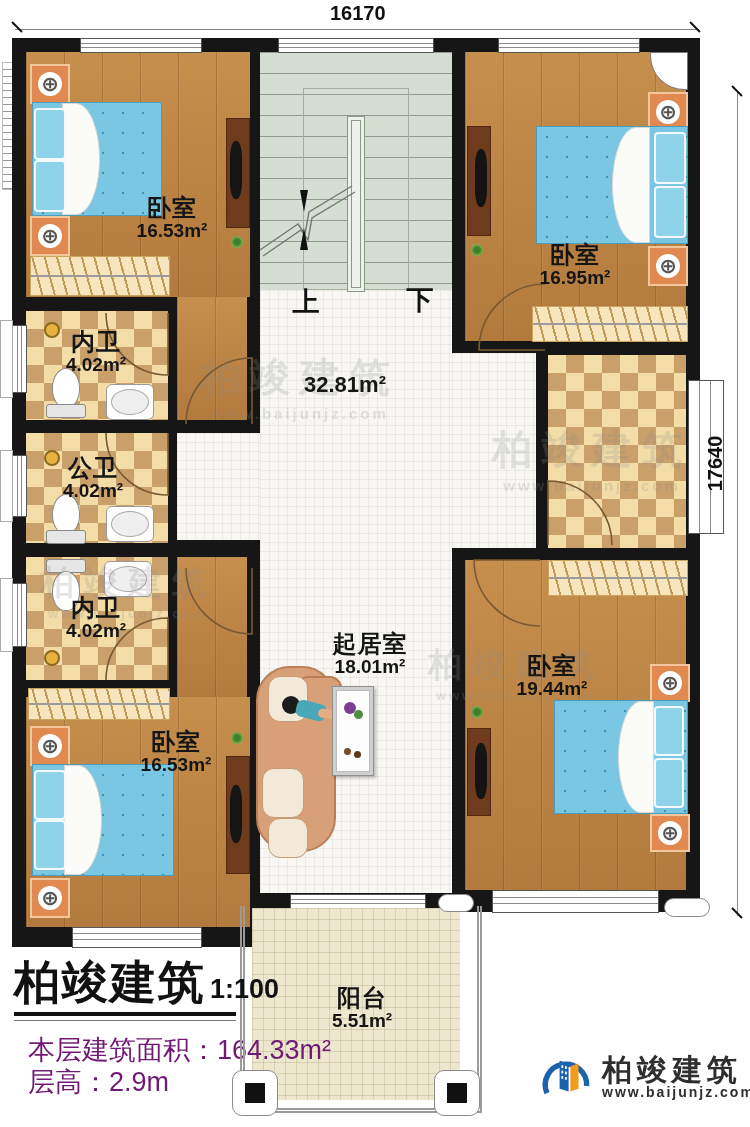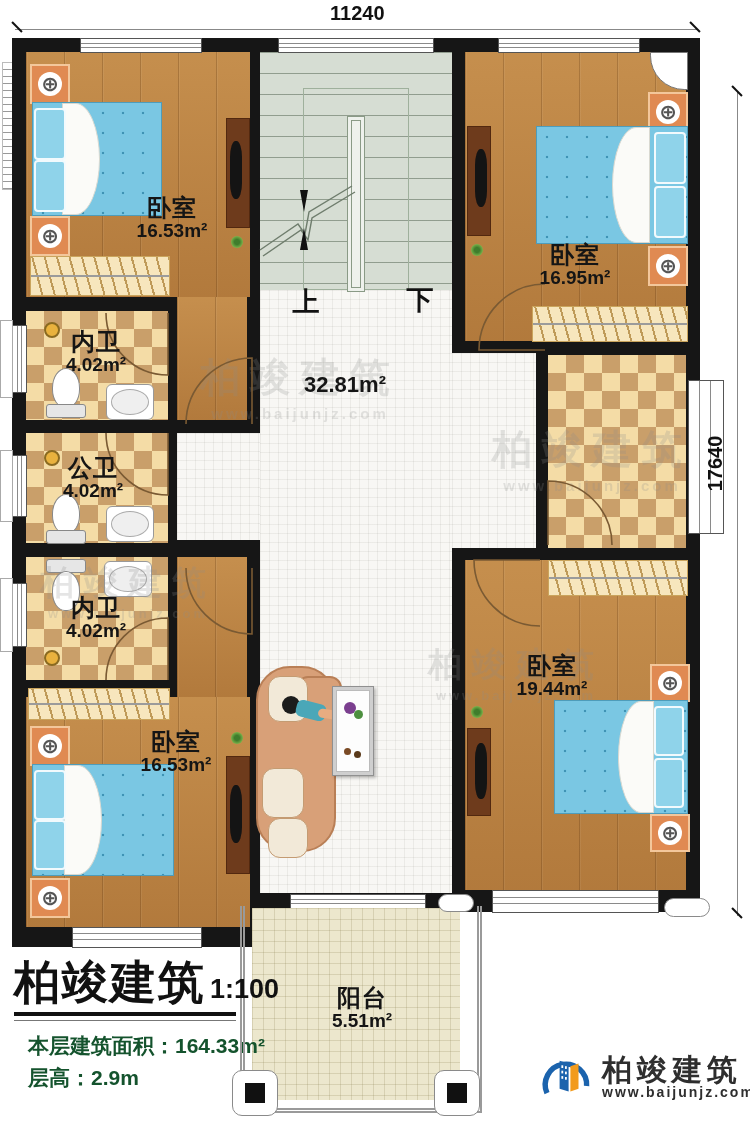--- a/index.html
+++ b/index.html
@@ -63,36 +63,36 @@
   .cush{position:absolute;background:#f2e9d8;border:1px solid #c49b72;border-radius:12px;}
   .tblout{position:absolute;background:#cfcfcf;border:1px solid #909090;box-shadow:2px 2px 3px rgba(0,0,0,.25);}
   .tblin{position:absolute;background:#fdfdfd;border:1px solid #bbb;}
   .dot{position:absolute;border-radius:50%;}
   #titleblock{position:absolute;z-index:50;color:#111;}
   .tb-row{display:flex;align-items:baseline;}
   .tb-title{font-size:46px;font-weight:900;letter-spacing:2px;}
   .tb-scale{font-size:27px;font-weight:600;margin-left:4px;}
   .tb-line1{position:absolute;background:#111;height:4px;}
   .tb-line2{position:absolute;background:#777;height:1px;}
-  .tb-info{font-size:21px;font-weight:700;color:#14532d;}
+  .tb-info{font-size:27px;font-weight:400;color:#701a75;}
   #brand{position:absolute;display:flex;align-items:center;gap:10px;z-index:50;}
   .brand-txt{display:flex;flex-direction:column;align-items:flex-start;line-height:1.05;}
   .brand-name{font-size:30px;font-weight:900;color:#2e2e2e;letter-spacing:5px;}
   .brand-url{font-size:14px;font-weight:800;color:#2e2e2e;letter-spacing:2px;}
   svg.overlay{position:absolute;left:0;top:0;z-index:35;pointer-events:none;}
   .railbox{position:absolute;background:#eef1ec;border:1px solid #8a9a86;}
   .railbox i{position:absolute;inset:3px;border:1px solid #8a9a86;display:block;}
   .outline{position:absolute;border:1px solid #9fb09c;}
 </style>
 </head>
 <body>
 
 <div id="canvas">
 
-  <div class="dim" style="left:330px;top:2px;">11240</div>
+  <div class="dim" style="left:330px;top:2px;">16170</div>
   <div class="dimline" style="left:15px;top:29px;width:682px;height:1px;"></div>
   <div class="tick" style="left:10px;top:26px;"></div>
   <div class="tick" style="left:688px;top:26px;"></div>
   <div class="dim" style="left:688px;top:452px;transform:rotate(-90deg);transform-origin:center;">17640</div>
   <div class="dimline" style="left:737px;top:92px;width:1px;height:824px;"></div>
   <div class="tick" style="left:730px;top:90px;"></div>
   <div class="tick" style="left:730px;top:912px;"></div>
   <div class="abs" style="left:2px;top:62px;width:12px;height:126px;background:repeating-linear-gradient(0deg,#999 0 1px,transparent 1px 7px);border:1px solid #bbb;"></div>
 
   <div class="wall" style="left:12px;top:38px;width:251px;height:909px;"></div>
@@ -330,20 +330,24 @@
     <span class="rname">公卫</span>
     <span class="rarea">4.02m²</span>
   </div>
   <div class="rlabel" style="left:96px;top:618px;">
     <span class="rname">内卫</span>
     <span class="rarea">4.02m²</span>
   </div>
   <div class="rlabel" style="left:345px;top:385px;">
     <span class="rarea" style="font-size:22px;">32.81m²</span>
   </div>
+  <div class="rlabel" style="left:370px;top:654px;">
+    <span class="rname">起居室</span>
+    <span class="rarea">18.01m²</span>
+  </div>
   <div class="rlabel" style="left:552px;top:676px;">
     <span class="rname">卧室</span>
     <span class="rarea">19.44m²</span>
   </div>
   <div class="rlabel" style="left:176px;top:752px;">
     <span class="rname">卧室</span>
     <span class="rarea">16.53m²</span>
   </div>
   <div class="rlabel" style="left:362px;top:1008px;">
     <span class="rname">阳台</span>

